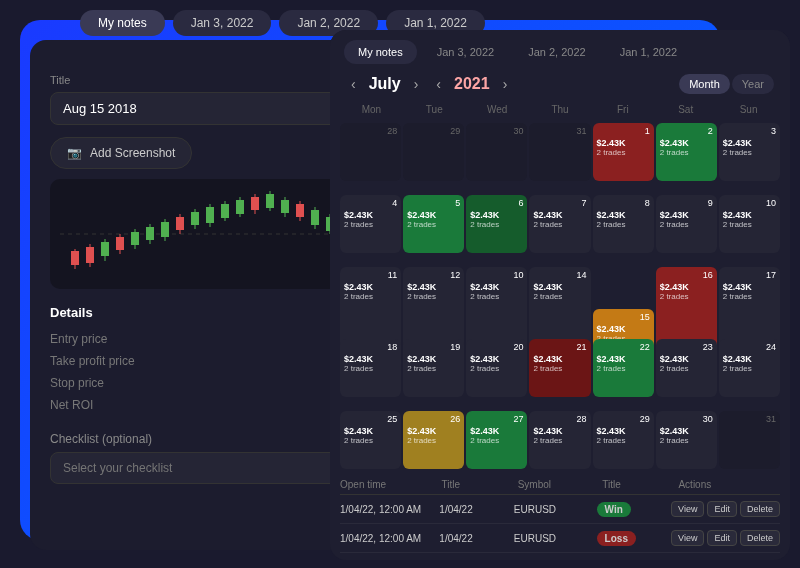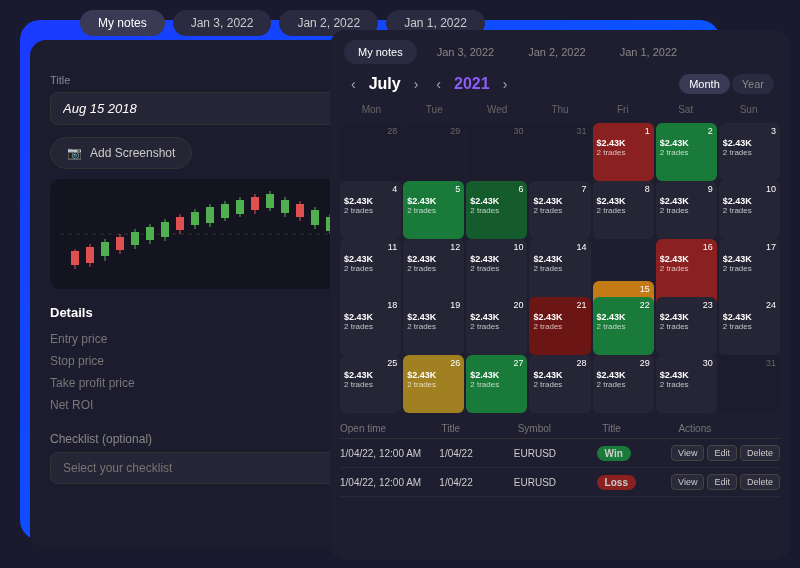--- a/index.html
+++ b/index.html
@@ -89,21 +89,21 @@
 
     .cal-nav .month-name {
       font-size: 16px;
       font-weight: 700;
       color: #fff;
     }
 
     .cal-nav .year-name {
       font-size: 16px;
       font-weight: 700;
-      color: #8b5cf6;
+      color: #fca5a5;
     }
 
     .nav-btn {
       background: none;
       border: none;
       color: #aaa;
       font-size: 14px;
       cursor: pointer;
       padding: 2px 5px;
     }
@@ -142,21 +142,21 @@
     .cal-day-label {
       text-align: center;
       font-size: 10px;
       color: #666;
       padding: 4px 0;
     }
 
     .cal-weeks {
       display: grid;
       grid-template-rows: repeat(5, 1fr);
-      gap: 0;
+      gap: 14px;
     }
 
     .cal-week {
       display: grid;
       grid-template-columns: repeat(7, 1fr);
       gap: 2px;
       height: 58px;
     }
 
     .cal-cell {
@@ -267,21 +267,20 @@
 
     .left-panel .title-input {
       width: 100%;
       background: #252535;
       border: 1px solid #333;
       border-radius: 8px;
       padding: 8px 12px;
       color: #fff;
       font-size: 13px;
       outline: none;
-      font-style: italic;
     }
 
     .screenshot-btn {
       display: flex;
       align-items: center;
       gap: 8px;
       background: #252535;
       border: 1px solid #333;
       border-radius: 20px;
       padding: 8px 16px;
@@ -439,22 +438,22 @@
       <rect x="251" y="31" width="8" height="15" fill="#50b050"></rect>
       <line x1="270" y1="35" x2="270" y2="55" stroke="#50b050" stroke-width="1"></line>
       <rect x="266" y="38" width="8" height="14" fill="#50b050"></rect>
     </svg>
   </div>
 
   
   <div class="details-section">
     <div class="details-title">Details</div>
     <div class="details-item">Entry price</div>
+    <div class="details-item">Take profit price</div>
     <div class="details-item">Stop price</div>
-    <div class="details-item">Take profit price</div>
     <div class="details-item">Net ROI</div>
   </div>
 
   
   <div class="checklist-section">
     <div class="checklist-title">Checklist (optional)</div>
     <input class="checklist-input" type="text" placeholder="Select your checklist" style="">
   </div>
 
 </div>

